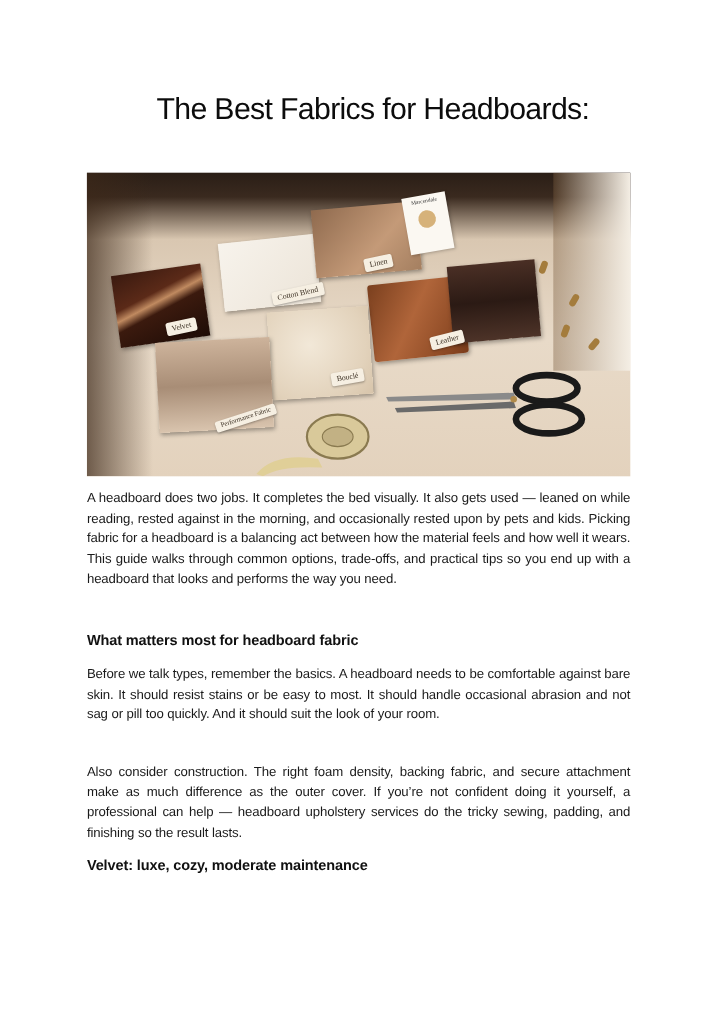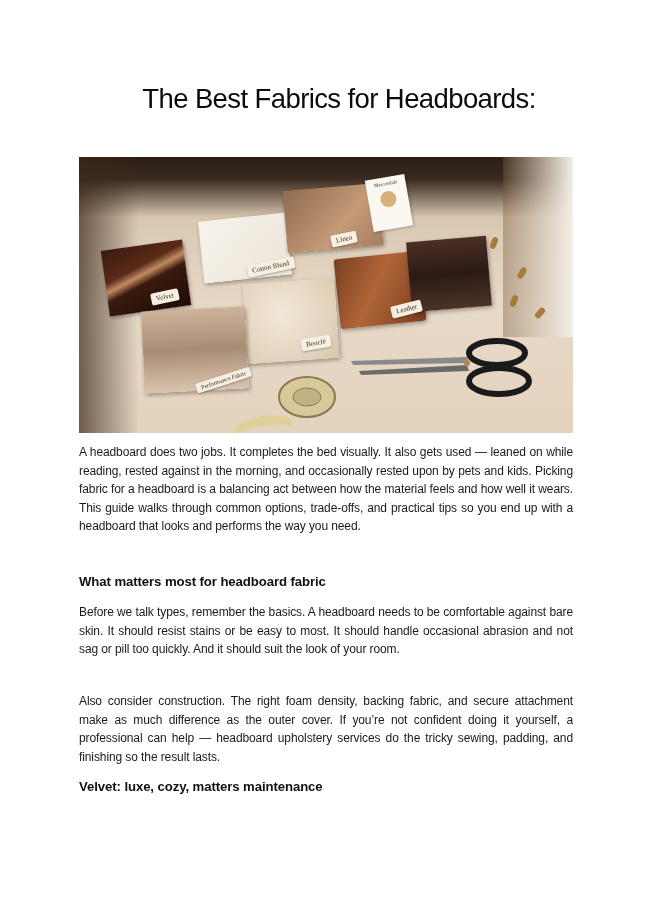--- a/index.html
+++ b/index.html
@@ -67,14 +67,14 @@
       <path d="M4 60 Q20 40 60 46 L64 54 Q26 52 10 62 Z" fill="#e0cf98"></path>
     </svg>
   </div>
 
   <p class="p" style="top:443px;">A headboard does two jobs. It completes the bed visually. It also gets used — leaned on while reading, rested against in the morning, and occasionally rested upon by pets and kids. Picking fabric for a headboard is a balancing act between how the material feels and how well it wears. This guide walks through common options, trade-offs, and practical tips so you end up with a headboard that looks and performs the way you need.</p>
 
   <h2 class="h2" style="top:574px;">What matters most for headboard fabric</h2>
   <p class="p" style="top:603px;">Before we talk types, remember the basics. A headboard needs to be comfortable against bare skin. It should resist stains or be easy to most. It should handle occasional abrasion and not sag or pill too quickly. And it should suit the look of your room.</p>
   <p class="p" style="top:668px;margin-top:24px;">Also consider construction. The right foam density, backing fabric, and secure attachment make as much difference as the outer cover. If you’re not confident doing it yourself, a professional can help — headboard upholstery services do the tricky sewing, padding, and finishing so the result lasts.</p>
 
-  <h2 class="h2" style="top:779px;">Velvet: luxe, cozy, matters maintenance</h2>
+  <h2 class="h2" style="top:779px;">Velvet: luxe, cozy, moderate maintenance</h2>
 </div>
 
 </body></html>

